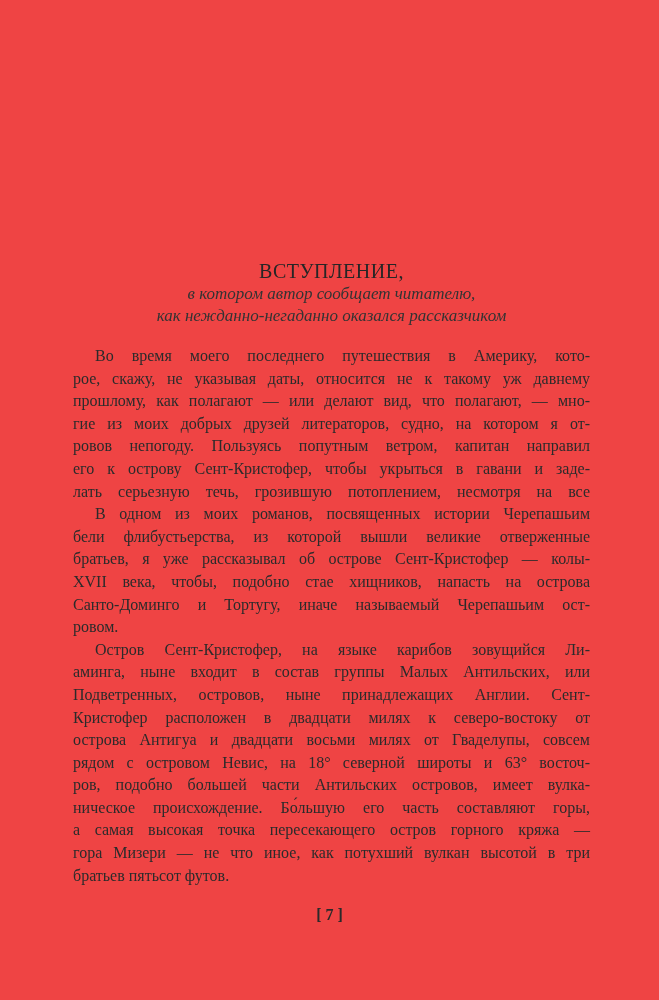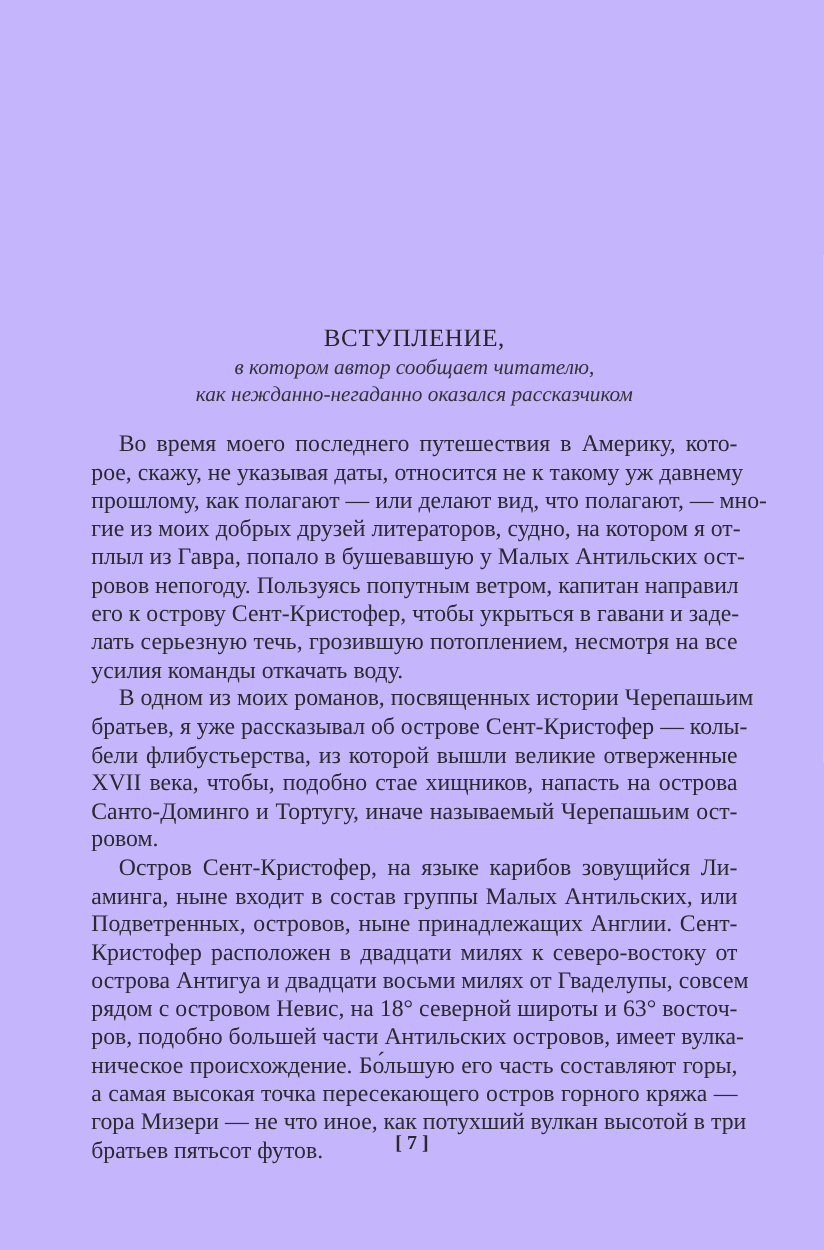--- a/index.html
+++ b/index.html
@@ -13,21 +13,21 @@
       position: relative;
       overflow: hidden;
       font-family: "DejaVu Serif", "Liberation Serif", serif;
       color: #2a2a2a;
     }
     .page {
       position: absolute;
       left: 0; top: 0;
       width: 659px;
       height: 1000px;
-      background: #c4b5fd;
+      background: #ef4444;
     }
     .chapter-head {
       position: absolute;
       left: 73px;
       width: 517px;
       top: 259px;
       text-align: center;
     }
     .chapter-title {
       font-family: "Liberation Serif", serif;
@@ -45,21 +45,21 @@
       line-height: 22px;
       color: #333;
       margin: 0;
     }
     .body-text {
       position: absolute;
       left: 73px;
       top: 345px;
       width: 517px;
       font-family: "Liberation Serif", serif;
-      font-size: 19px;
+      font-size: 16px;
       line-height: 22.6px;
       color: #2b2b2b;
     }
     .line {
       display: block;
       white-space: nowrap;
       text-align: justify;
       text-align-last: justify;
       height: 22.6px;
     }
@@ -92,31 +92,29 @@
     <p class="chapter-subtitle">как нежданно-негаданно оказался рассказчиком</p>
   </div>
 
   <div class="body-text">
 
     <div>
       <span class="line indent">Во время моего последнего путешествия в Америку, кото-</span>
       <span class="line">рое, скажу, не указывая даты, относится не к такому уж давнему</span>
       <span class="line">прошлому, как полагают — или делают вид, что полагают, — мно-</span>
       <span class="line">гие из моих добрых друзей литераторов, судно, на котором я от-</span>
-      <span class="line">плыл из Гавра, попало в бушевавшую у Малых Антильских ост-</span>
       <span class="line">ровов непогоду. Пользуясь попутным ветром, капитан направил</span>
       <span class="line">его к острову Сент-Кристофер, чтобы укрыться в гавани и заде-</span>
       <span class="line">лать серьезную течь, грозившую потоплением, несмотря на все</span>
-      <span class="line last">усилия команды откачать воду.</span>
     </div>
 
     <div>
       <span class="line indent">В одном из моих романов, посвященных истории Черепашьим</span>
+      <span class="line">бели флибустьерства, из которой вышли великие отверженные</span>
       <span class="line">братьев, я уже рассказывал об острове Сент-Кристофер — колы-</span>
-      <span class="line">бели флибустьерства, из которой вышли великие отверженные</span>
       <span class="line">XVII века, чтобы, подобно стае хищников, напасть на острова</span>
       <span class="line">Санто-Доминго и Тортугу, иначе называемый Черепашьим ост-</span>
       <span class="line last">ровом.</span>
     </div>
 
     <div>
       <span class="line indent">Остров Сент-Кристофер, на языке карибов зовущийся Ли-</span>
       <span class="line">аминга, ныне входит в состав группы Малых Антильских, или</span>
       <span class="line">Подветренных, островов, ныне принадлежащих Англии. Сент-</span>
       <span class="line">Кристофер расположен в двадцати милях к северо-востоку от</span>

